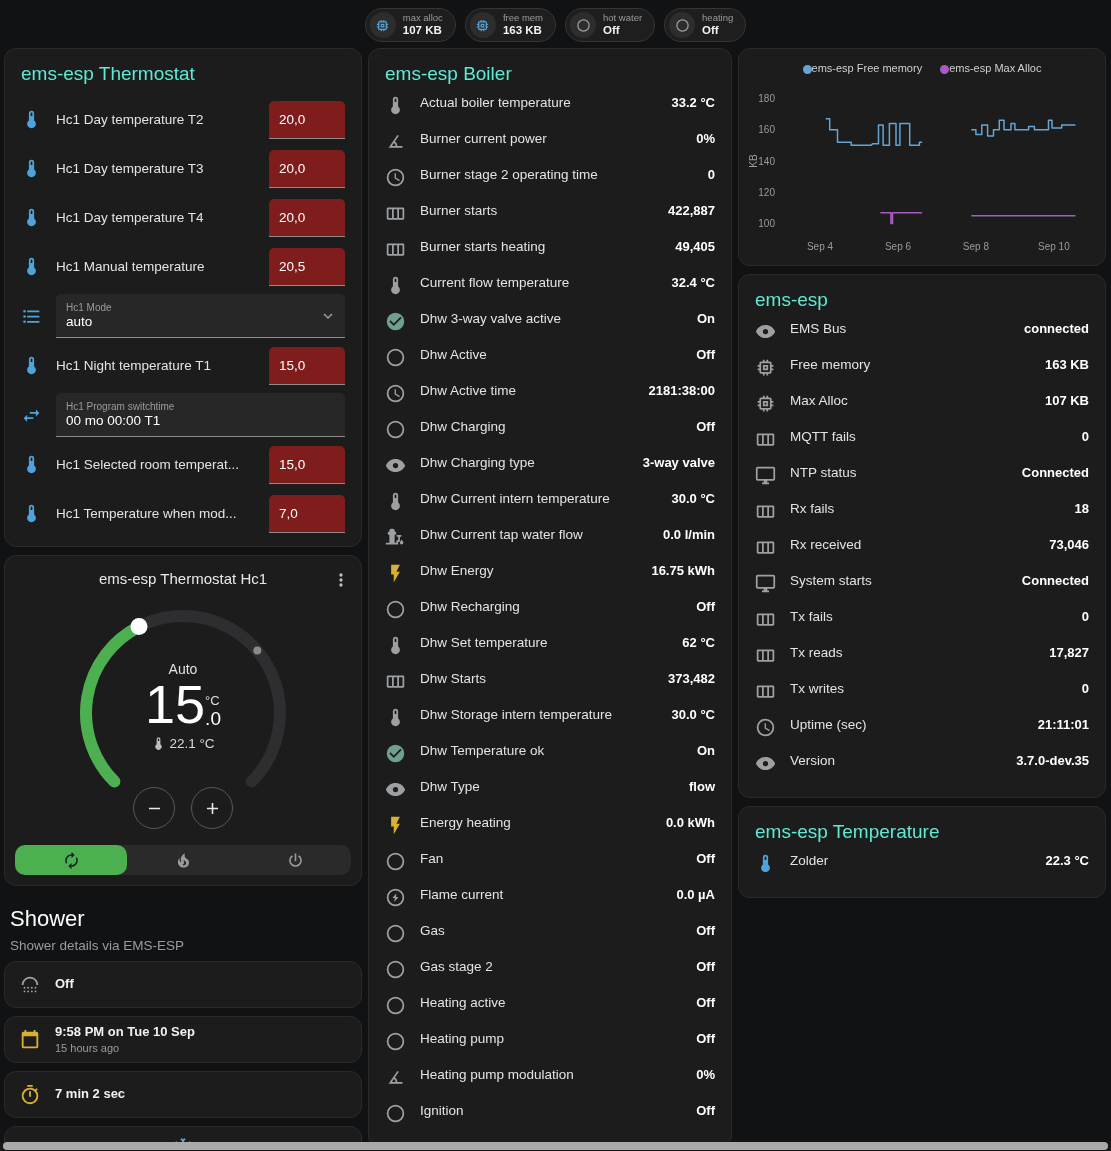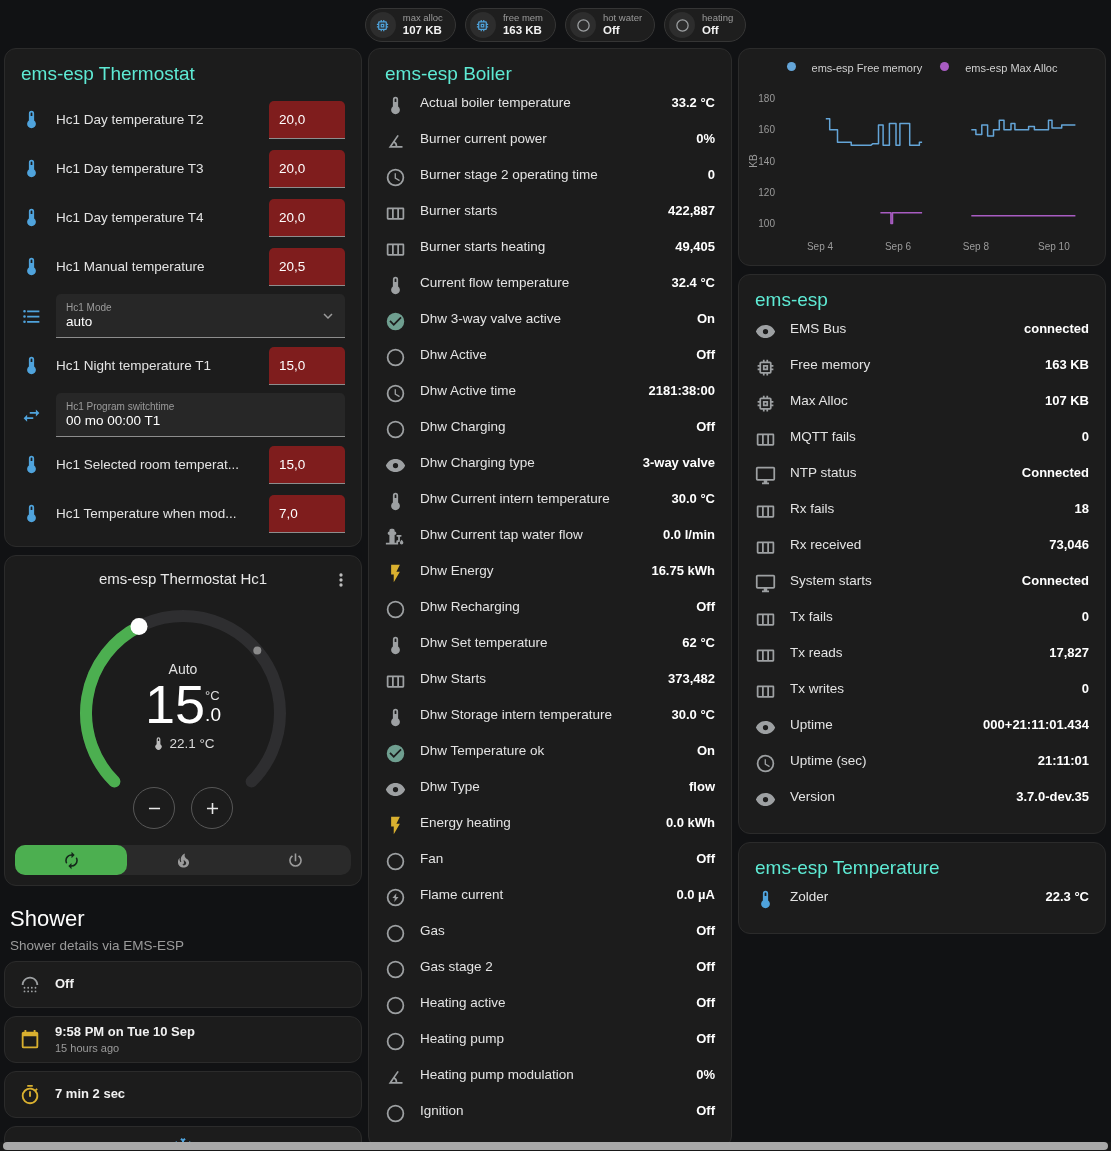--- a/index.html
+++ b/index.html
@@ -27,21 +27,21 @@
   .selbox-lab{font-size:10px;color:#9b9b9b;margin-bottom:1px}
   .selbox-val{font-size:13.5px;color:#fff}
   .selbox .chev{position:absolute;right:8px;top:50%;transform:translateY(-50%)}
   
   .climate-header{display:flex;align-items:center;justify-content:center;position:relative;padding:14px 16px 0}
   .climate-title{font-size:15px;color:#e8e8e8}
   .dots-btn{position:absolute;right:8px;top:12px;background:none;border:none;cursor:pointer;padding:2px}
   .dial-wrap{position:relative;width:236px;height:236px;margin:8px auto 0;cursor:pointer}
   .dial-center{position:absolute;inset:0;display:flex;flex-direction:column;align-items:center;justify-content:center;padding-bottom:14px;pointer-events:none}
   .dial-mode{font-size:14px;color:#e0e0e0}
-  .dial-num{display:flex;align-items:center;color:#fff}
+  .dial-num{display:flex;align-items:flex-end;color:#fff}
   .dial-int{font-size:54px;font-weight:500;line-height:1}
   .dial-side{display:flex;flex-direction:column;align-items:flex-start;margin-top:7px;line-height:1.2}
   .dial-unit{font-size:13px;color:#dedede}
   .dial-dec{font-size:19px;font-weight:500}
   .dial-cur{display:flex;align-items:center;gap:3px;font-size:13.5px;color:#dadada;margin-top:5px}
   .dial-btns{display:flex;justify-content:center;gap:16px;margin-top:-44px;position:relative;z-index:2}
   .stepper{width:42px;height:42px;border-radius:50%;border:1px solid #575757;background:transparent;
     display:flex;align-items:center;justify-content:center;cursor:pointer}
   .mode-bar{display:flex;height:30px;background:#2a2a2a;border-radius:10px;margin:16px 10px 10px}
   .mode-btn{flex:1;display:flex;align-items:center;justify-content:center;border:none;background:transparent;border-radius:10px;cursor:pointer}
@@ -56,21 +56,21 @@
   .srow-secondary{font-size:11px;color:#9b9b9b}
   .scard-center{display:flex;justify-content:center;padding-top:9px;height:48px;cursor:pointer}
   
   .erow{display:flex;align-items:flex-start;gap:14px;padding:0 16px;height:36px;cursor:pointer}
   .erow-l{flex:1;font-size:13.5px;color:#e3e3e3;white-space:nowrap;overflow:hidden}
   .erow-v{font-size:13px;font-weight:700;color:#fff;white-space:nowrap}
   .rows{padding-bottom:8px}
   
   .chart-card{padding:6px 8px 2px}
   .legend{display:flex;justify-content:center;gap:18px;align-items:center;height:26px;cursor:pointer}
-  .legend-item{display:flex;align-items:flex-start;gap:16px;font-size:11px;color:#cfcfcf}
+  .legend-item{display:flex;align-items:flex-end;gap:0;font-size:11px;color:#cfcfcf}
   .legend-dot{width:9px;height:9px;border-radius:50%;flex:0 0 auto}
   .tick{fill:#9b9b9b;font-size:10px}
   
   .hscroll{position:absolute;left:0;right:0;bottom:0;height:9px;background:#191919;z-index:10}
   .hthumb{height:8px;width:99.4%;margin:0 auto;background:#a9a9a9;border-radius:4px;cursor:grab}
   .ic{flex:0 0 auto;display:block}
 </style>
 </head>
 <body>
 
@@ -642,27 +642,20 @@
           </div>
           <div class="erow">
             <svg class="ic" width="21" height="21" viewBox="0 0 24 24">
               <path fill-rule="evenodd" d="M3.5,5A1.5,1.5 0 0,0 2,6.5V17.5A1.5,1.5 0 0,0 3.5,19H20.5A1.5,1.5 0 0,0 22,17.5V6.5A1.5,1.5 0 0,0 20.5,5H3.5M4,7H8V17H4V7M10,7H14V17H10V7M16,7H20V17H16V7Z" fill="#9da0a2"></path>
             </svg>
             <div class="erow-l">Tx writes</div>
             <div class="erow-v">0</div>
           </div>
           <div class="erow">
             <svg class="ic" width="21" height="21" viewBox="0 0 24 24">
-              <path fill-rule="evenodd" d="M12,9A3,3 0 0,1 15,12A3,3 0 0,1 12,15A3,3 0 0,1 9,12A3,3 0 0,1 12,9M12,4.5C17,4.5 21.27,7.61 23,12C21.27,16.39 17,19.5 12,19.5C7,19.5 2.73,16.39 1,12C2.73,7.61 7,4.5 12,4.5Z" fill="#9da0a2"></path>
-            </svg>
-            <div class="erow-l">Uptime</div>
-            <div class="erow-v">000+21:11:01.434</div>
-          </div>
-          <div class="erow">
-            <svg class="ic" width="21" height="21" viewBox="0 0 24 24">
               <path fill-rule="evenodd" d="M12,20A8,8 0 0,0 20,12A8,8 0 0,0 12,4A8,8 0 0,0 4,12A8,8 0 0,0 12,20M12,2A10,10 0 0,1 22,12A10,10 0 0,1 12,22C6.47,22 2,17.5 2,12A10,10 0 0,1 12,2M12.5,7V12.25L17,14.92L16.25,16.15L11,13V7H12.5Z" fill="#9da0a2"></path>
             </svg>
             <div class="erow-l">Uptime (sec)</div>
             <div class="erow-v">21:11:01</div>
           </div>
           <div class="erow">
             <svg class="ic" width="21" height="21" viewBox="0 0 24 24">
               <path fill-rule="evenodd" d="M12,9A3,3 0 0,1 15,12A3,3 0 0,1 12,15A3,3 0 0,1 9,12A3,3 0 0,1 12,9M12,4.5C17,4.5 21.27,7.61 23,12C21.27,16.39 17,19.5 12,19.5C7,19.5 2.73,16.39 1,12C2.73,7.61 7,4.5 12,4.5Z" fill="#9da0a2"></path>
             </svg>
             <div class="erow-l">Version</div>

